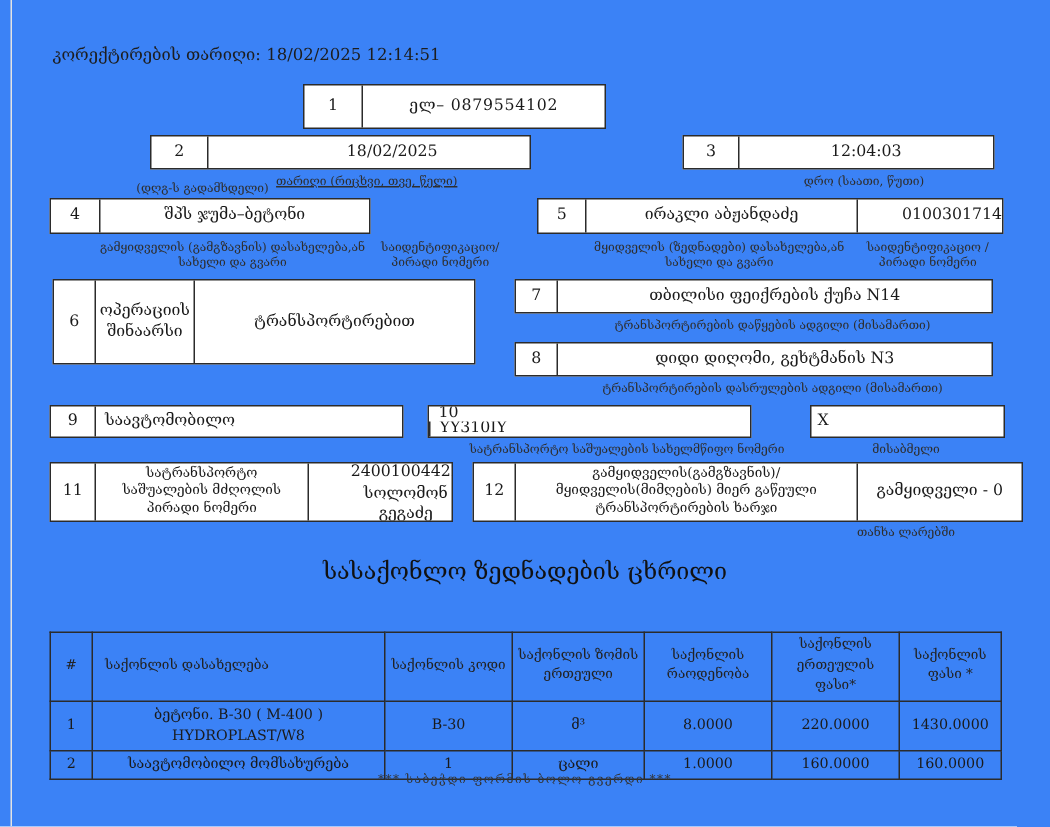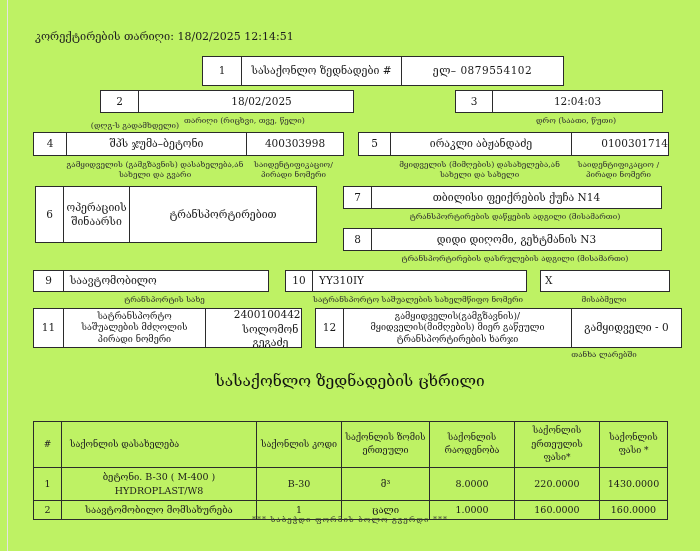--- a/index.html
+++ b/index.html
@@ -4,21 +4,21 @@
 <style>
   * { margin:0; padding:0; box-sizing:border-box; }
   html,body { background:#ffffff; }
   body {
     font-family: "DejaVu Serif", "DejaVu Sans", "Liberation Serif", serif;
     color:#1a1a1a;
   }
   .page {
     position:relative;
     width:700px; height:551px;
-    background:#bef264;
+    background:#3b82f6;
     overflow:hidden;
   }
   .edge-line { position:absolute; left:7px; top:0; width:1px; height:100%; background:#e3e3e3; }
 
   .abs { position:absolute; }
 
   .corr-date { font-size:11px; color:#1d1d1d; white-space:nowrap; }
 
   .box { display:flex; border:1px solid #2b2b2b; background:#fff; }
   .box > div {
@@ -64,52 +64,50 @@
 <div class="page">
   <div class="edge-line"></div>
 
   <div class="abs corr-date" style="left:35px; top:30px;">
     <span>კორექტირების თარიღი:</span>
     <span>18/02/2025 12:14:51</span>
   </div>
 
   <div class="abs box" style="left:202px; top:56px; height:30px;">
     <div class="num-cell" style="width:38px;">1</div>
-    <div style="width:160px;">სასაქონლო ზედნადები #</div>
     <div class="big-val" style="width:162px;">ელ– 0879554102</div>
   </div>
 
   <div class="abs box" style="left:100px; top:90px; height:23px;">
     <div class="num-cell" style="width:37px;">2</div>
     <div style="width:215px;padding-left:31px;">18/02/2025</div>
   </div>
-  <div class="abs cap" style="left:137px; top:116px; width:215px;">თარიღი (რიცხვი, თვე, წელი)</div>
+  <div class="abs cap" style="left:137px; top:116px; width:215px;text-decoration:underline;">თარიღი (რიცხვი, თვე, წელი)</div>
 
   <div class="abs box" style="left:455px; top:90px; height:23px;">
     <div class="num-cell" style="width:36px;">3</div>
     <div style="width:170px;">12:04:03</div>
   </div>
   <div class="abs cap" style="left:491px; top:116px; width:170px;">დრო (საათი, წუთი)</div>
 
   <div class="abs cap" style="left:55px; top:121px; width:160px;">(დღგ-ს გადამხდელი)</div>
 
   <div class="abs box" style="left:33px; top:132px; height:24px;">
     <div class="num-cell" style="width:32px;">4</div>
     <div style="width:180px;">შპს ჯუმა–ბეტონი</div>
-    <div style="width:97px;">400303998</div>
   </div>
   <div class="abs cap" style="left:65px; top:160px; width:180px;">გამყიდველის (გამგზავნის) დასახელება,ან სახელი და გვარი</div>
   <div class="abs cap" style="left:245px; top:160px; width:97px;">საიდენტიფიკაციო/პირადი ნომერი</div>
 
   <div class="abs box" style="left:358px; top:132px; height:24px;">
     <div class="num-cell" style="width:31px;">5</div>
     <div style="width:181px;">ირაკლი აბჟანდაძე</div>
     <div style="width:97px;padding-left:36px;">01003017148</div>
   </div>
-  <div class="abs cap" style="left:389px; top:160px; width:181px;">მყიდველის (მიმღების) დასახელება,ან სახელი და სახელი</div>
+  <div class="abs cap" style="left:389px; top:160px; width:181px;">მყიდველის (ზედნადები) დასახელება,ან სახელი და გვარი</div>
   <div class="abs cap" style="left:570px; top:160px; width:97px;">საიდენტიფიკაციო / პირადი ნომერი</div>
 
   <div class="abs box" style="left:35px; top:186px; height:57px;">
     <div class="num-cell" style="width:27px;">6</div>
     <div style="width:66px; padding:0 4px;">ოპერაციის შინაარსი</div>
     <div style="width:187px;">ტრანსპორტირებით</div>
   </div>
 
   <div class="abs box" style="left:343px; top:186px; height:23px;">
     <div class="num-cell" style="width:27px;">7</div>
@@ -120,23 +118,22 @@
   <div class="abs box" style="left:343px; top:228px; height:23px;">
     <div class="num-cell" style="width:27px;">8</div>
     <div style="width:290px;">დიდი დიღომი, გეხტმანის N3</div>
   </div>
   <div class="abs cap" style="left:370px; top:254px; width:290px;">ტრანსპორტირების დასრულების ადგილი (მისამართი)</div>
 
   <div class="abs box" style="left:33px; top:270px; height:22px;">
     <div class="num-cell" style="width:29px;">9</div>
     <div class="left-val" style="width:205px;">საავტომობილო</div>
   </div>
-  <div class="abs cap" style="left:62px; top:295px; width:205px;">ტრანსპორტის სახე</div>
-
-  <div class="abs box" style="left:285px; top:270px; height:22px;">
+
+  <div class="abs box" style="left:285px; top:270px; height:22px;flex-direction:column;">
     <div class="num-cell" style="width:26px;">10</div>
     <div class="left-val" style="width:214px;">YY310IY</div>
   </div>
   <div class="abs cap" style="left:311px; top:295px; width:214px;">სატრანსპორტო საშუალების სახელმწიფო ნომერი</div>
 
   <div class="abs box" style="left:540px; top:270px; height:22px;">
     <div class="left-val" style="width:128px; padding-left:4px;">X</div>
   </div>
   <div class="abs cap" style="left:540px; top:295px; width:128px;">მისაბმელი</div>
 

